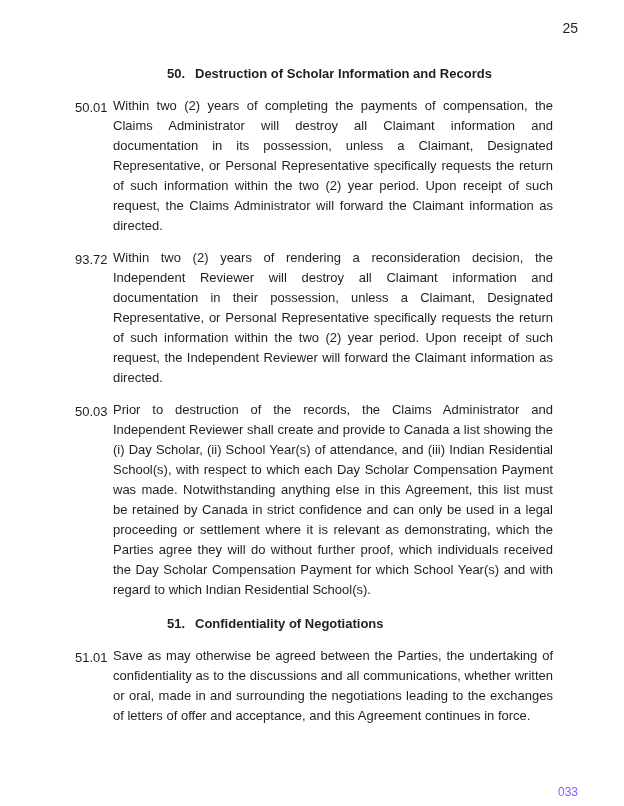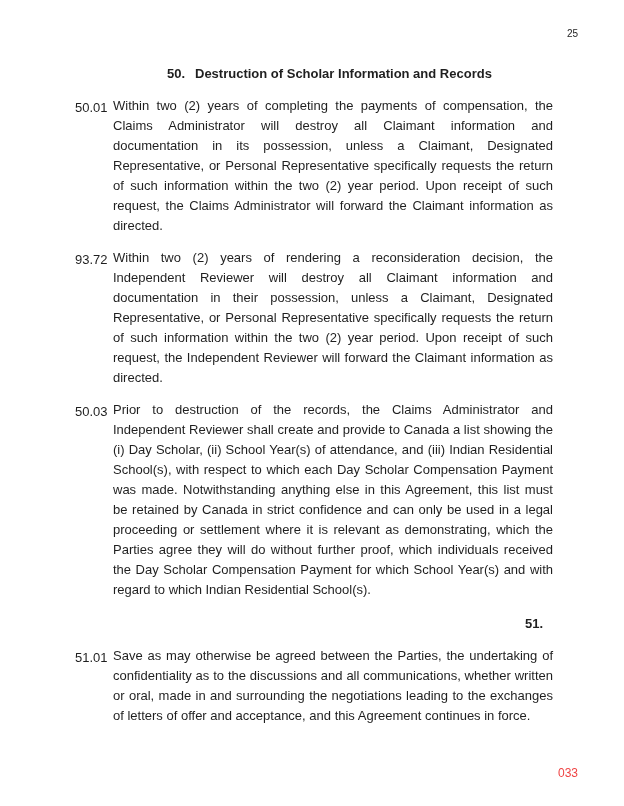--- a/index.html
+++ b/index.html
@@ -11,23 +11,23 @@
     position: relative;
     width: 624px;
     height: 806px;
     background: #ffffff;
     color: #1f1f1f;
     font-family: "Liberation Sans", sans-serif;
     overflow: hidden;
   }
   .page-number {
     position: absolute;
-    top: 28px;
+    top: 20px;
     right: 46px;
-    font-size: 10px;
+    font-size: 14px;
     color: #1f1f1f;
   }
   .content {
     position: absolute;
     top: 62px;
     left: 75px;
     width: 478px;
     font-size: 13px;
   }
   .section-heading {
@@ -36,43 +36,42 @@
     font-weight: bold;
     line-height: 24px;
     margin-bottom: 10px;
   }
   .section-heading .h-num {
     width: 28px;
     flex-shrink: 0;
   }
   .section-heading.second {
     margin-top: 10px;
-    justify-content: flex-end;
   }
   .para {
     display: flex;
     margin-bottom: 12px;
   }
   .para .p-num {
     width: 38px;
     flex-shrink: 0;
     line-height: 24px;
   }
   .para .p-text {
     width: 440px;
     line-height: 20px;
     text-align: justify;
     text-justify: inter-word;
   }
   .footer-number {
     position: absolute;
-    bottom: 26px;
+    bottom: 7px;
     right: 46px;
     font-size: 12px;
-    color: #ef4444;
+    color: #8b5cf6;
   }
 </style>
 </head>
 <body>
 
 <div class="page">
 
   <div class="page-number">25</div>
 
   <div class="content">
@@ -92,20 +91,21 @@
       <span class="p-text">Within two (2) years of rendering a reconsideration decision, the Independent Reviewer will destroy all Claimant information and documentation in their possession, unless a Claimant, Designated Representative, or Personal Representative specifically requests the return of such information within the two (2) year period. Upon receipt of such request, the Independent Reviewer will forward the Claimant information as directed.</span>
     </div>
 
     <div class="para">
       <span class="p-num">50.03</span>
       <span class="p-text">Prior to destruction of the records, the Claims Administrator and Independent Reviewer shall create and provide to Canada a list showing the (i) Day Scholar, (ii) School Year(s) of attendance, and (iii) Indian Residential School(s), with respect to which each Day Scholar Compensation Payment was made. Notwithstanding anything else in this Agreement, this list must be retained by Canada in strict confidence and can only be used in a legal proceeding or settlement where it is relevant as demonstrating, which the Parties agree they will do without further proof, which individuals received the Day Scholar Compensation Payment for which School Year(s) and with regard to which Indian Residential School(s).</span>
     </div>
 
     <div class="section-heading second">
       <span class="h-num">51.</span>
+      <span class="h-title">Confidentiality of Negotiations</span>
     </div>
 
     <div class="para">
       <span class="p-num">51.01</span>
       <span class="p-text">Save as may otherwise be agreed between the Parties, the undertaking of confidentiality as to the discussions and all communications, whether written or oral, made in and surrounding the negotiations leading to the exchanges of letters of offer and acceptance, and this Agreement continues in force.</span>
     </div>
 
   </div>
 
   <div class="footer-number">033</div>

